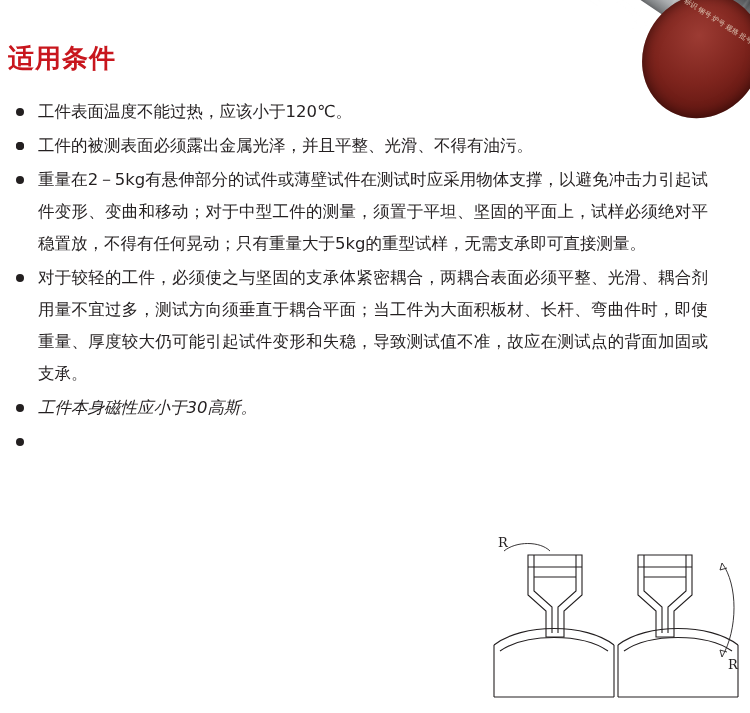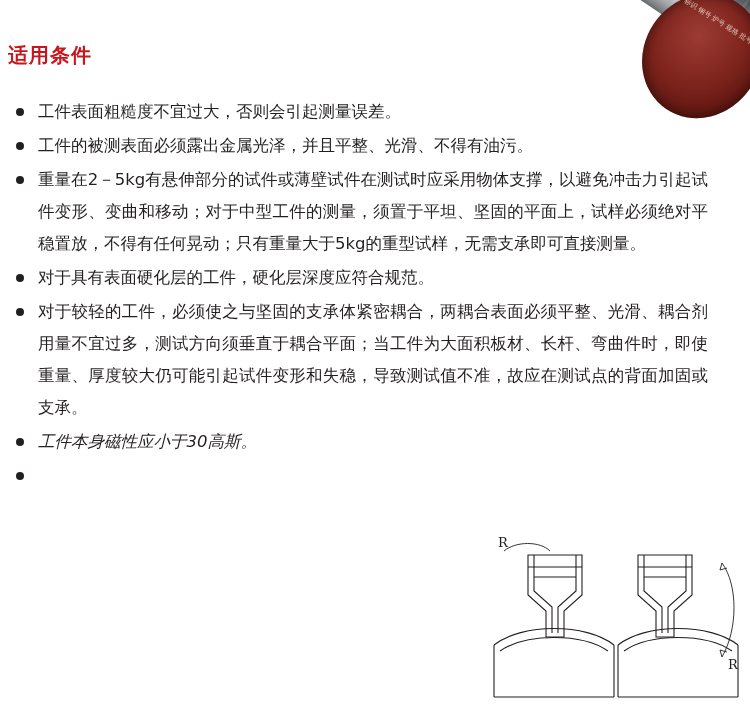--- a/index.html
+++ b/index.html
@@ -14,21 +14,21 @@
     color: #231f20;
     position: relative;
     overflow: hidden;
   }
 
   
   #page-title {
     position: absolute;
     left: 8px;
     top: 44px;
-    font-size: 20px;
+    font-size: 26px;
     font-weight: bold;
     color: #c8161d;
     letter-spacing: 1px;
     line-height: 1.1;
   }
 
   
   #conditions-list {
     position: absolute;
     left: 8px;
@@ -164,33 +164,32 @@
   <div class="end-face">
     <div class="stamp">标识 钢号 炉号 规格 批号</div>
   </div>
 </div>
 
 <div id="page-title">适用条件</div>
 
 <ul id="conditions-list">
   <li>
     <span class="bullet"></span>
-    <span>工件表面粗糙度不宜过大，否则会引起测量误差。</span>
+    <span>工件表面温度不能过热，应该小于120℃。</span>
+  </li>
+  <li>
+    <span class="bullet"></span>
   </li>
   <li>
     <span class="bullet"></span>
     <span>工件的被测表面必须露出金属光泽，并且平整、光滑、不得有油污。</span>
   </li>
   <li>
     <span class="bullet"></span>
     <span>重量在2－5kg有悬伸部分的试件或薄壁试件在测试时应采用物体支撑，以避免冲击力引起试件变形、变曲和移动；对于中型工件的测量，须置于平坦、坚固的平面上，试样必须绝对平稳置放，不得有任何晃动；只有重量大于5kg的重型试样，无需支承即可直接测量。</span>
-  </li>
-  <li>
-    <span class="bullet"></span>
-    <span>对于具有表面硬化层的工件，硬化层深度应符合规范。</span>
   </li>
   <li>
     <span class="bullet"></span>
     <span>对于较轻的工件，必须使之与坚固的支承体紧密耦合，两耦合表面必须平整、光滑、耦合剂用量不宜过多，测试方向须垂直于耦合平面；当工件为大面积板材、长杆、弯曲件时，即使重量、厚度较大仍可能引起试件变形和失稳，导致测试值不准，故应在测试点的背面加固或支承。</span>
   </li>
   <li class="narrow">
     <span class="bullet"></span>
     <span>工件本身磁性应小于30高斯。</span>
   </li>
   <li class="narrow">

